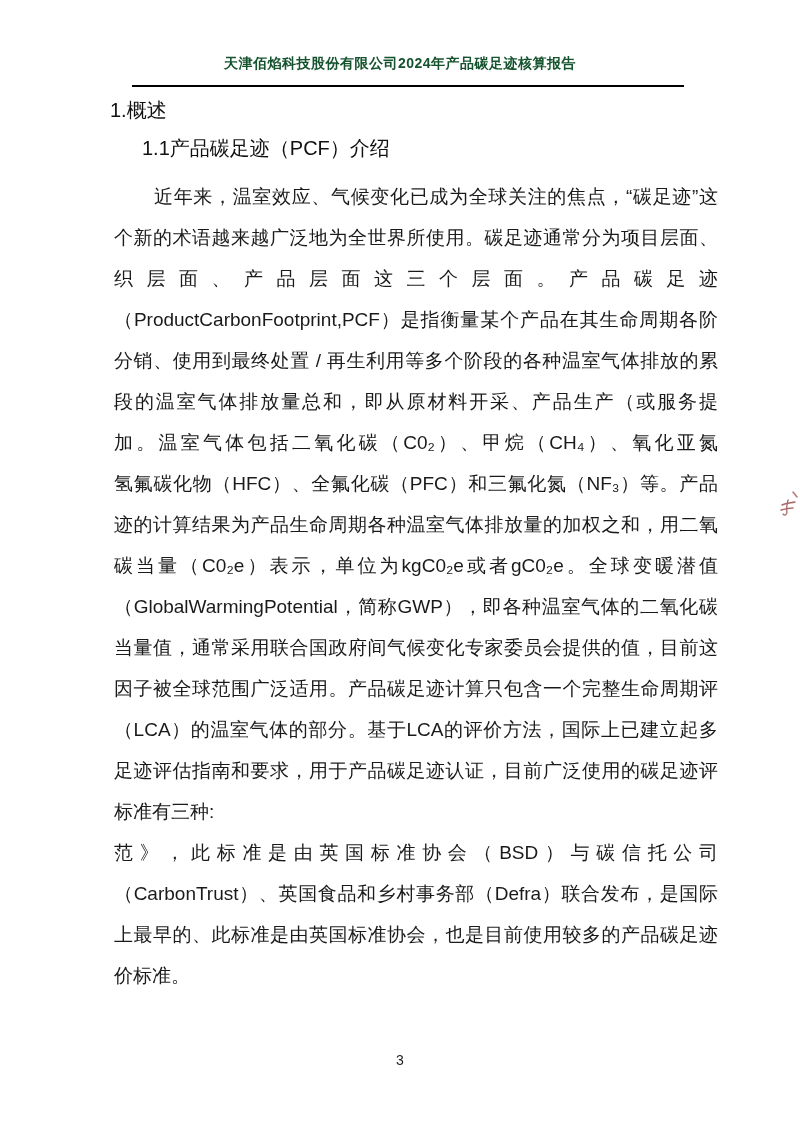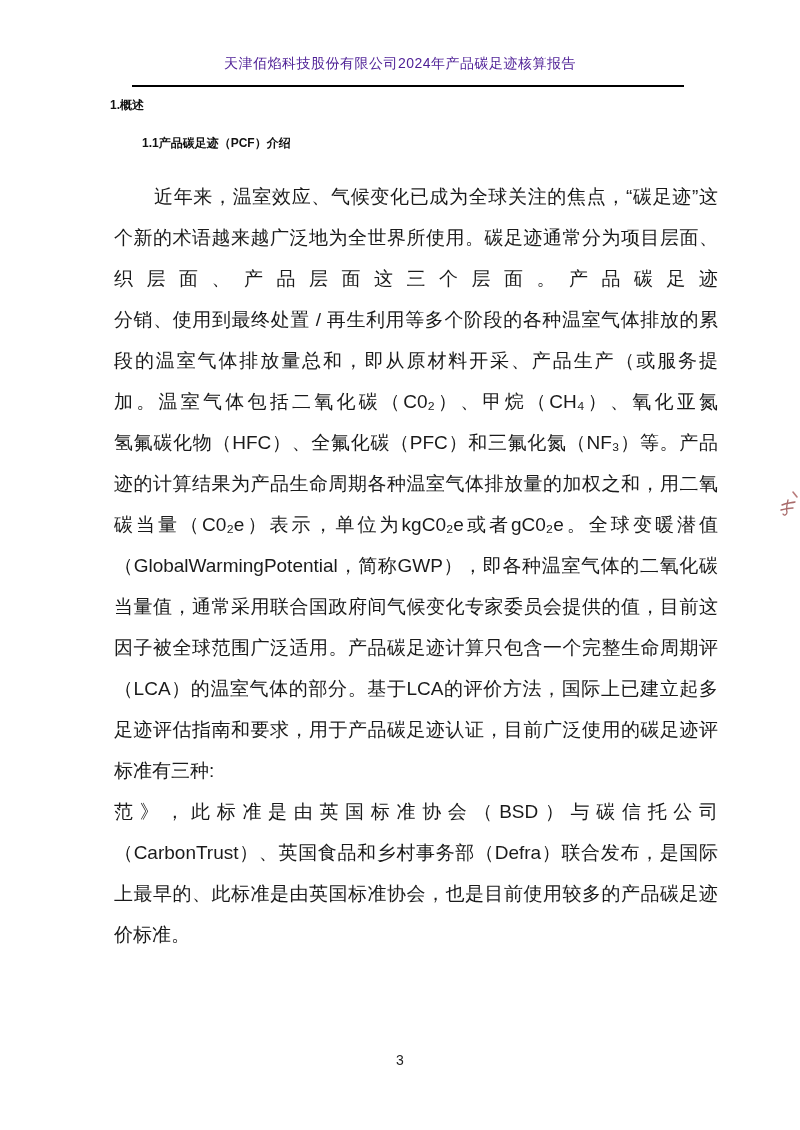--- a/index.html
+++ b/index.html
@@ -16,37 +16,37 @@
     font-family: "Liberation Sans", sans-serif;
     color: #1a1a1a;
   }
   .header-title {
     position: absolute;
     top: 55px;
     left: 0;
     width: 100%;
     text-align: center;
     font-size: 14px;
-    font-weight: 400;
-    color: #4c1d95;
+    font-weight: 700;
+    color: #14532d;
     letter-spacing: 0.5px;
   }
   .header-rule {
     position: absolute;
     top: 85px;
     left: 132px;
     width: 552px;
     height: 2px;
     background: #000000;
   }
   .h1, .h2 {
     position: absolute;
     left: 110px;
-    font-size: 12px;
-    font-weight: 700;
+    font-size: 20px;
+    font-weight: 400;
     color: #111111;
   }
   .h1 { top: 97px; }
   .h2 { top: 135px; margin-left: 32px; }
   .body-text {
     position: absolute;
     left: 106px;
     top: 176px;
     width: 612px;
   }
@@ -92,20 +92,21 @@
   <div class="header-rule"></div>
 
   <div class="h1">1.概述</div>
 
   <div class="h2">1.1产品碳足迹（PCF）介绍</div>
 
   <div class="body-text" id="body">
       <div class="line indent jl">近年来，温室效应、气候变化已成为全球关注的焦点，“碳足迹”这</div>
       <div class="line jl">个新的术语越来越广泛地为全世界所使用。碳足迹通常分为项目层面、组</div>
       <div class="line jl">织层面、产品层面这三个层面。产品碳足迹</div>
+      <div class="line jl">（ProductCarbonFootprint,PCF）是指衡量某个产品在其生命周期各阶</div>
       <div class="line jl">分销、使用到最终处置 / 再生利用等多个阶段的各种温室气体排放的累</div>
       <div class="line jl">段的温室气体排放量总和，即从原材料开采、产品生产（或服务提供）、</div>
       <div class="line jl">加。温室气体包括二氧化碳（C0₂）、甲烷（CH₄）、氧化亚氮（N₂0）、</div>
       <div class="line jl">氢氟碳化物（HFC）、全氟化碳（PFC）和三氟化氮（NF₃）等。产品碳足</div>
       <div class="line jl">迹的计算结果为产品生命周期各种温室气体排放量的加权之和，用二氧化</div>
       <div class="line jl">碳当量（C0₂e）表示，单位为kgC0₂e或者gC0₂e。全球变暖潜值</div>
       <div class="line jl">（GlobalWarmingPotential，简称GWP），即各种温室气体的二氧化碳</div>
       <div class="line jl">当量值，通常采用联合国政府间气候变化专家委员会提供的值，目前这套</div>
       <div class="line jl">因子被全球范围广泛适用。产品碳足迹计算只包含一个完整生命周期评估</div>
       <div class="line jl">（LCA）的温室气体的部分。基于LCA的评价方法，国际上已建立起多种碳</div>

